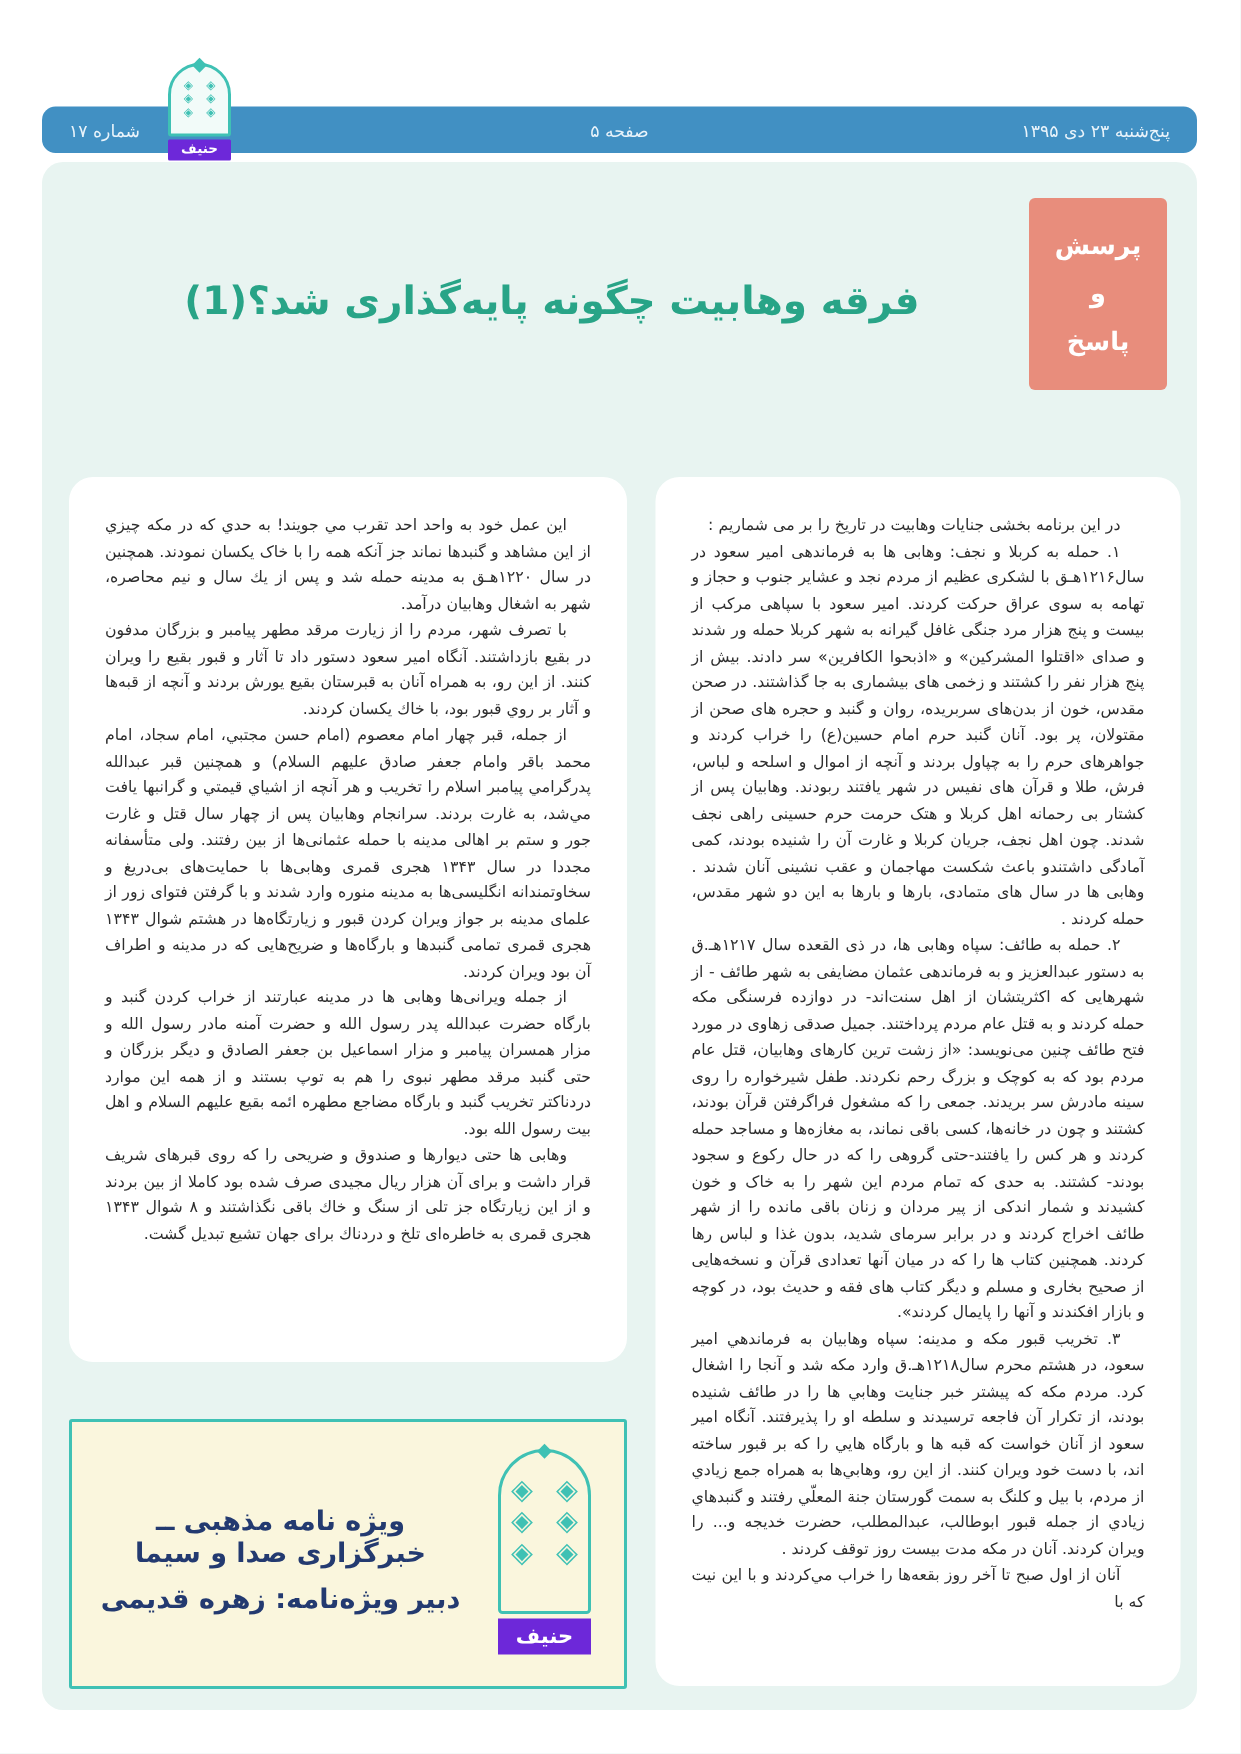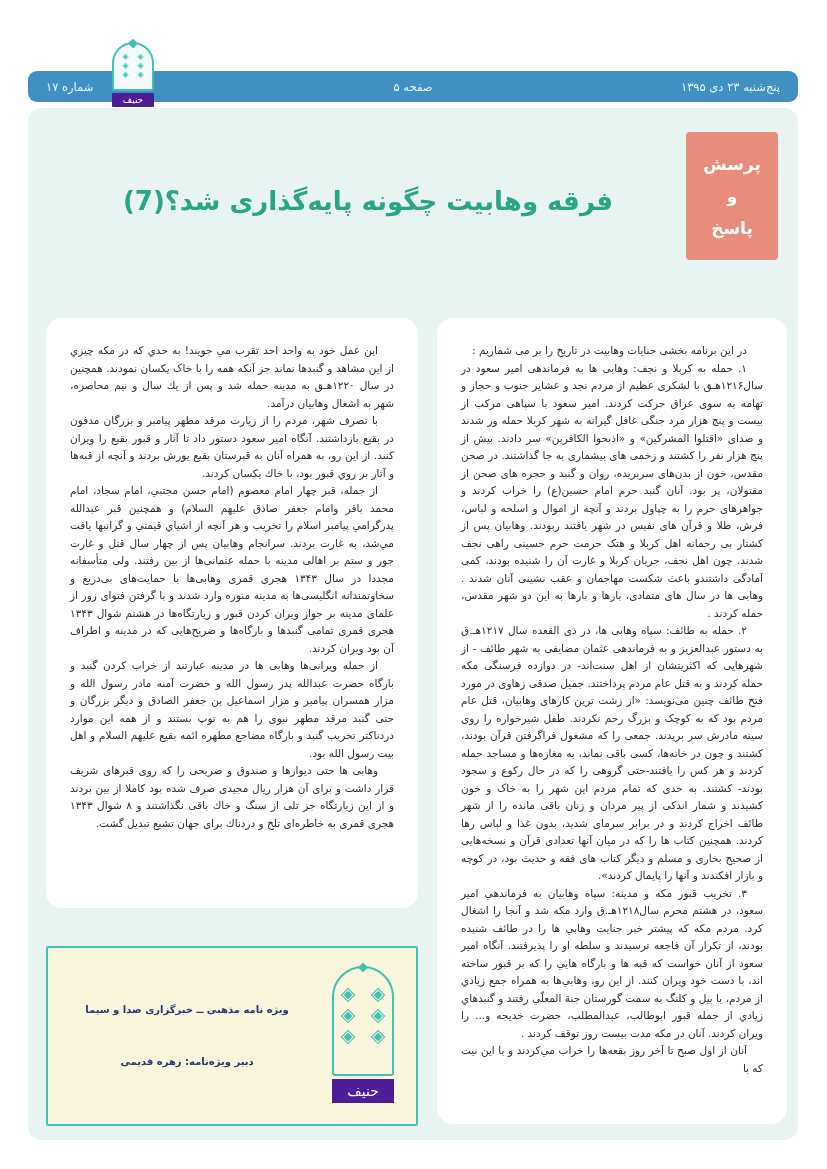--- a/index.html
+++ b/index.html
@@ -25,21 +25,21 @@
     border:2px solid #3fc1b4;background:#f2fbf9;position:relative;
     display:flex;flex-wrap:wrap;align-content:flex-start;justify-content:center;
     box-sizing:border-box;
   }
   .arch::before{
     content:"";position:absolute;top:-4px;left:50%;width:7px;height:7px;
     background:#3fc1b4;transform:translateX(-50%) rotate(45deg);
   }
   .ornament{color:#3fc1b4;line-height:1;text-align:center;}
   .name-block{
-    background:#4c1d95;color:#ffffff;text-align:center;font-weight:normal;
+    background:#6d28d9;color:#ffffff;text-align:center;font-weight:bold;
   }
 
   .top-logo{position:absolute;left:112px;top:42px;width:42px;height:67px;z-index:5;}
   .top-logo .arch{width:42px;height:49px;border-radius:21px 21px 2px 2px;padding-top:9px;column-gap:3px;}
   .top-logo .ornament{font-size:8px;width:12px;margin-bottom:1px;}
   .top-logo .name-block{margin-top:2px;height:14px;line-height:14px;font-size:9px;border-radius:1px;}
 
   
   .content-panel{
     position:absolute;left:28px;top:108px;width:770px;height:1032px;
@@ -76,21 +76,21 @@
     position:absolute;left:18px;top:838px;width:372px;height:180px;
     background:#faf6dd;border:2px solid #3fc1b4;border-radius:2px;
     box-sizing:border-box;direction:rtl;
   }
   .footer-logo{position:absolute;right:22px;top:18px;width:62px;height:140px;}
   .footer-logo .arch{width:62px;height:110px;border-radius:31px 31px 3px 3px;background:transparent;padding-top:16px;column-gap:6px;}
   .footer-logo .ornament{font-size:19px;width:24px;margin-bottom:2px;}
   .footer-logo .name-block{margin-top:3px;height:24px;line-height:24px;font-size:14px;}
   .footer-line{
     position:absolute;right:104px;left:14px;text-align:center;
-    color:#233a70;font-size:10px;font-weight:bold;
+    color:#233a70;font-size:18px;font-weight:bold;
   }
   .footer-line-1{top:56px;}
   .footer-line-2{top:108px;}
 </style>
 </head>
 <body>
 
 <div class="page">
 
   <div class="header-bar">
@@ -112,21 +112,21 @@
   </div>
 
   <div class="content-panel">
 
     <div class="qa-badge">
       <span>پرسش</span>
       <span>و</span>
       <span>پاسخ</span>
     </div>
 
-    <h1 class="article-title">فرقه وهابیت چگونه پایه‌گذاری شد؟(7)</h1>
+    <h1 class="article-title">فرقه وهابیت چگونه پایه‌گذاری شد؟(1)</h1>
 
     <div class="text-box col-right">
       <p>در این برنامه بخشی جنایات وهابیت در تاریخ را بر می شماریم :</p>
       <p>۱. حمله به کربلا و نجف: وهابی ها به فرماندهی امیر سعود در سال۱۲۱۶هـق با لشکری عظیم از مردم نجد و عشایر جنوب و حجاز و تهامه به سوی عراق حرکت کردند. امیر سعود با سپاهی مرکب از بیست و پنج هزار مرد جنگی غافل گیرانه به شهر کربلا حمله ور شدند و صدای «اقتلوا المشرکین» و «اذبحوا الکافرین» سر دادند. بیش از پنج هزار نفر را کشتند و زخمی های بیشماری به جا گذاشتند. در صحن مقدس، خون از بدن‌های سربریده، روان و گنبد و حجره های صحن از مقتولان، پر بود. آنان گنبد حرم امام حسین(ع) را خراب کردند و جواهرهای حرم را به چپاول بردند و آنچه از اموال و اسلحه و لباس، فرش، طلا و قرآن های نفیس در شهر یافتند ربودند. وهابیان پس از کشتار بی رحمانه اهل کربلا و هتک حرمت حرم حسینی راهی نجف شدند. چون اهل نجف، جریان کربلا و غارت آن را شنیده بودند، کمی آمادگی داشتندو باعث شکست مهاجمان و عقب نشینی آنان شدند . وهابی ها در سال های متمادی، بارها و بارها به این دو شهر مقدس، حمله کردند .</p>
       <p>۲. حمله به طائف: سپاه وهابی ها، در ذی القعده سال ۱۲۱۷هـ.ق به دستور عبدالعزیز و به فرماندهی عثمان مضایفی به شهر طائف - از شهرهایی که اکثریتشان از اهل سنت‌اند- در دوازده فرسنگی مکه حمله کردند و به قتل عام مردم پرداختند. جمیل صدقی زهاوی در مورد فتح طائف چنین می‌نویسد: «از زشت ترین کارهای وهابیان، قتل عام مردم بود که به کوچک و بزرگ رحم نکردند. طفل شیرخواره را روی سینه مادرش سر بریدند. جمعی را که مشغول فراگرفتن قرآن بودند، کشتند و چون در خانه‌ها، کسی باقی نماند، به مغازه‌ها و مساجد حمله کردند و هر کس را یافتند-حتی گروهی را که در حال رکوع و سجود بودند- کشتند. به حدی که تمام مردم این شهر را به خاک و خون کشیدند و شمار اندکی از پیر مردان و زنان باقی مانده را از شهر طائف اخراج کردند و در برابر سرمای شدید، بدون غذا و لباس رها کردند. همچنین کتاب ها را که در میان آنها تعدادی قرآن و نسخه‌هایی از صحیح بخاری و مسلم و دیگر کتاب های فقه و حدیث بود، در کوچه و بازار افکندند و آنها را پایمال کردند».</p>
       <p>۳. تخریب قبور مکه و مدینه: سپاه وهابیان به فرماندهي امیر سعود، در هشتم محرم سال۱۲۱۸هـ.ق وارد مکه شد و آنجا را اشغال کرد. مردم مکه که پیشتر خبر جنایت وهابي ها را در طائف شنیده بودند، از تکرار آن فاجعه ترسیدند و سلطه او را پذیرفتند. آنگاه امیر سعود از آنان خواست که قبه ها و بارگاه هایي را که بر قبور ساخته اند، با دست خود ویران کنند. از این رو، وهابي‌ها به همراه جمع زیادي از مردم، با بیل و کلنگ به سمت گورستان جنة المعلّي رفتند و گنبدهاي زیادي از جمله قبور ابوطالب، عبدالمطلب، حضرت خدیجه و... را ویران کردند. آنان در مکه مدت بیست روز توقف کردند .</p>
       <p>آنان از اول صبح تا آخر روز بقعه‌ها را خراب مي‌کردند و با این نیت که با</p>
     </div>
 
     <div class="text-box col-left">

